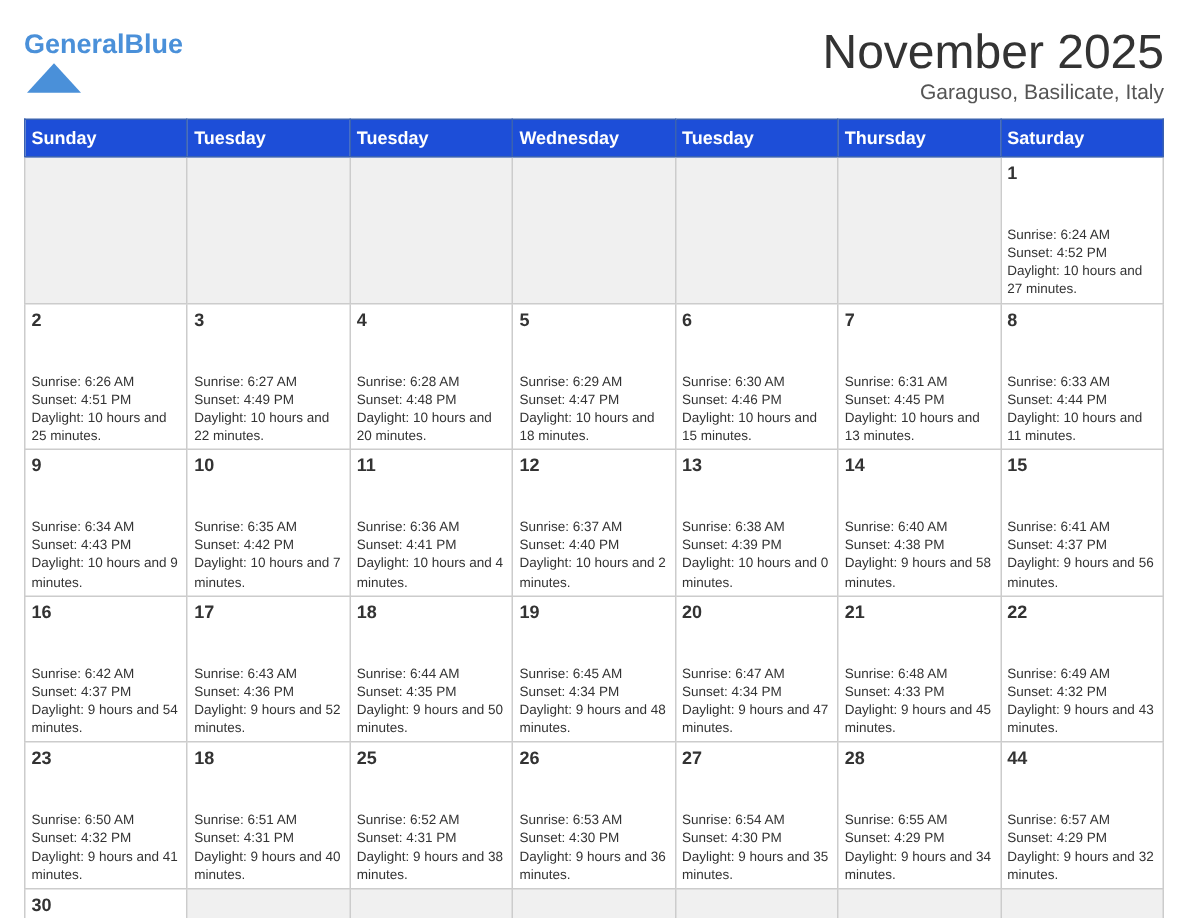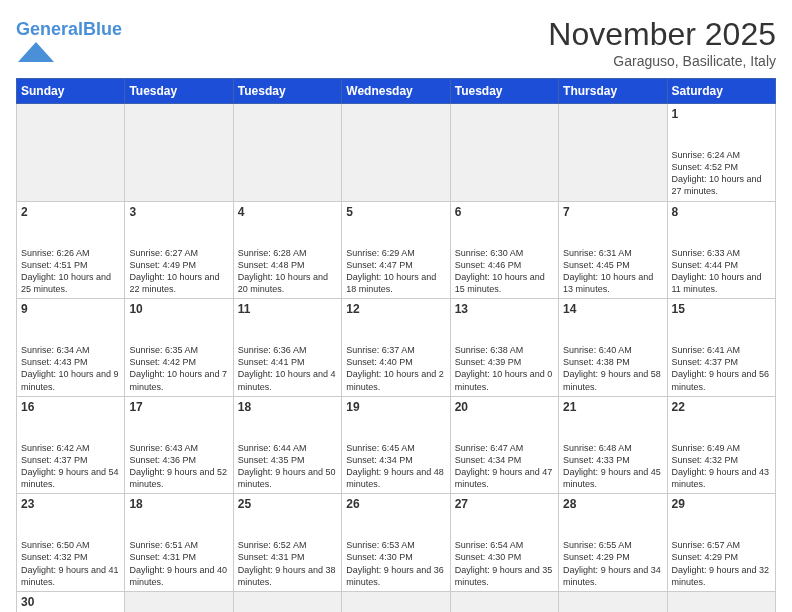--- a/index.html
+++ b/index.html
@@ -243,21 +243,21 @@
         </td>
         <td>
           <span class="day-number">27</span>
           <div class="day-info">Sunrise: 6:54 AM<br>Sunset: 4:30 PM<br>Daylight: 9 hours and 35 minutes.</div>
         </td>
         <td>
           <span class="day-number">28</span>
           <div class="day-info">Sunrise: 6:55 AM<br>Sunset: 4:29 PM<br>Daylight: 9 hours and 34 minutes.</div>
         </td>
         <td>
-          <span class="day-number">29</span>
+          <span class="day-number">44</span>
           <div class="day-info">Sunrise: 6:57 AM<br>Sunset: 4:29 PM<br>Daylight: 9 hours and 32 minutes.</div>
         </td>
       </tr>
       <tr>
         <td>
           <span class="day-number">30</span>
           <div class="day-info">Sunrise: 6:58 AM<br>Sunset: 4:29 PM<br>Daylight: 9 hours and 31 minutes.</div>
         </td>
         <td class="empty" style="background: rgb(240, 240, 240);"></td>
         <td class="empty" style="background: rgb(240, 240, 240);"></td>

